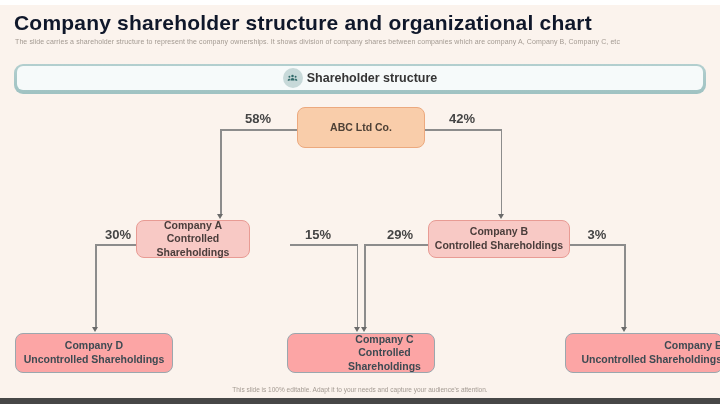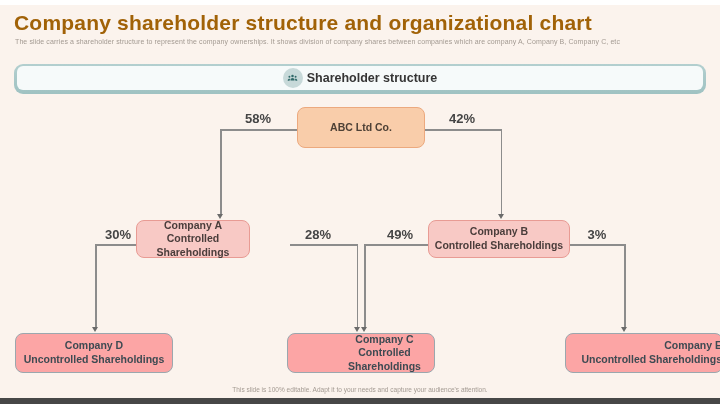--- a/index.html
+++ b/index.html
@@ -2,21 +2,21 @@
 <html><head>
 <meta charset="utf-8">
 <style>
   * { margin: 0; padding: 0; box-sizing: border-box; }
   html, body { width: 720px; height: 404px; overflow: hidden; }
   body { font-family: "Liberation Sans", sans-serif; background: #ffffff; position: relative; }
 
   .slide { position: absolute; left: 0; top: 5px; width: 720px; height: 393px; background: #fbf3ed; }
   .bottom-bar { position: absolute; left: 0; bottom: 0; width: 720px; height: 6px; background: #474747; }
 
-  .title { position: absolute; left: 14px; top: 6px; font-size: 21px; font-weight: 600; color: #a16207; letter-spacing: 0.2px; }
+  .title { position: absolute; left: 14px; top: 6px; font-size: 21px; font-weight: 600; color: #0f172a; letter-spacing: 0.2px; }
   .subtitle { position: absolute; left: 15px; top: 33px; font-size: 7px; color: #a39a92; letter-spacing: 0.1px; }
 
   .banner-outer { position: absolute; left: 14px; top: 59px; width: 692px; height: 30px;
     background: linear-gradient(180deg, #b3cfcf 0%, #9fc2c2 100%);
     border-radius: 9px; padding: 2px 3px 4px 3px; }
   .banner-inner { width: 100%; height: 100%; background: #f6fafa; border-radius: 6px;
     display: flex; align-items: center; justify-content: center; gap: 4px; }
   .banner-icon-circle { width: 20px; height: 20px; border-radius: 50%; background: #c7d9d9;
     display: flex; align-items: center; justify-content: center; flex: 0 0 auto; }
   .banner-label { font-size: 12.5px; font-weight: bold; color: #353535; }
@@ -87,22 +87,22 @@
   <div class="line vline" style="left:364px; top:239px; height:84px;"></div>
   <div class="line vline" style="left:624px; top:239px; height:84px;"></div>
   <div class="arrow-down" style="left:92px;  top:322px;"></div>
   <div class="arrow-down" style="left:353.5px; top:322px;"></div>
   <div class="arrow-down" style="left:361px; top:322px;"></div>
   <div class="arrow-down" style="left:621px; top:322px;"></div>
 
   <span class="pct" style="left:238px; top:106px;">58%</span>
   <span class="pct" style="left:442px; top:106px;">42%</span>
   <span class="pct" style="left:98px;  top:222px;">30%</span>
-  <span class="pct" style="left:298px; top:222px;">28%</span>
-  <span class="pct" style="left:380px; top:222px;">49%</span>
+  <span class="pct" style="left:298px; top:222px;">15%</span>
+  <span class="pct" style="left:380px; top:222px;">29%</span>
   <span class="pct" style="left:577px; top:222px;">3%</span>
 
   <div class="node node-peach node-root">
     <span>ABC Ltd Co.</span>
   </div>
 
   <div class="node node-pink node-a">
     <span>Company A</span>
     <span>Controlled Shareholdings</span>
   </div>

